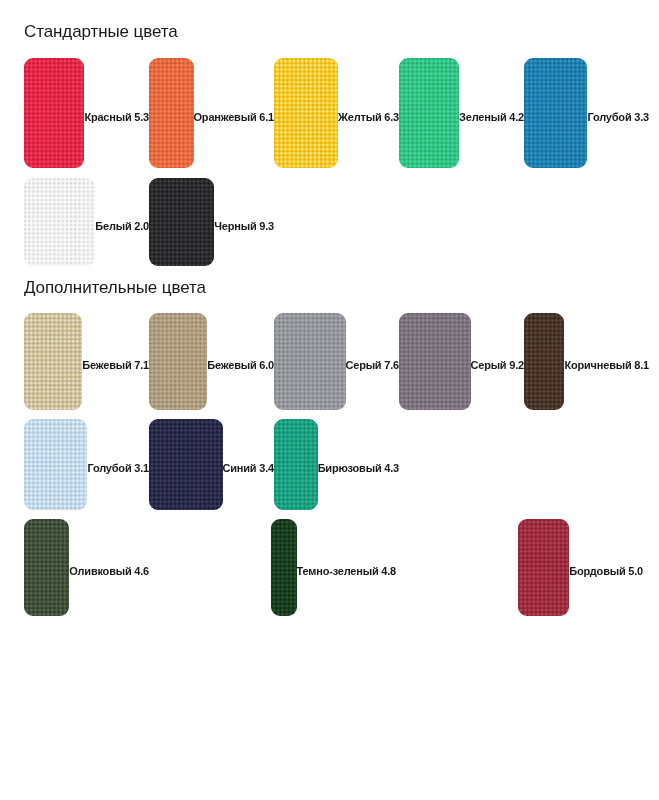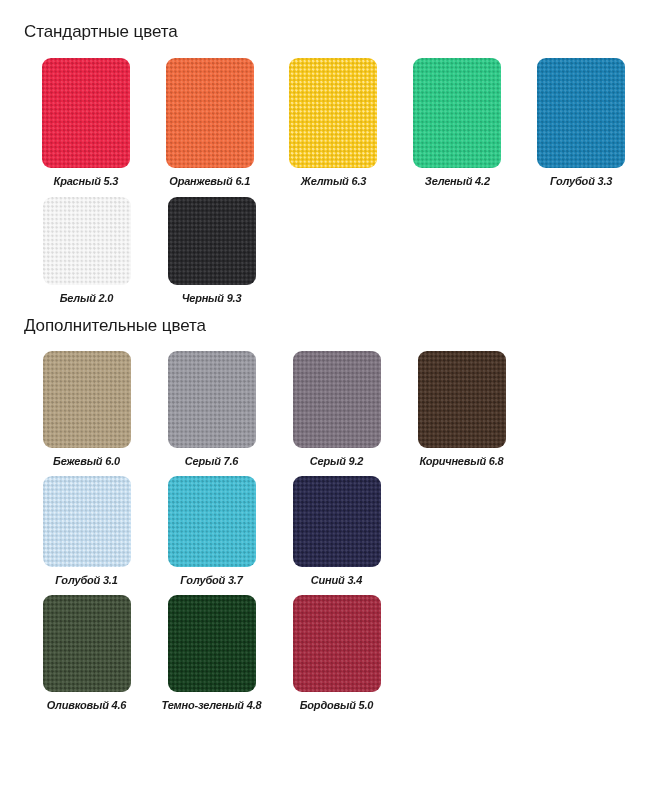--- a/index.html
+++ b/index.html
@@ -34,23 +34,22 @@
 
   .row {
     display: flex;
     padding-left: 24px;
     padding-right: 16px;
   }
 
   .swatch-cell {
     width: 125px;
     display: flex;
-    flex-direction: column;
+    flex-direction: row;
     align-items: center;
-    font-style: italic;
   }
 
   
   .swatch {
     position: relative;
     border-radius: 9px;
     overflow: hidden;
     background-clip: padding-box;
   }
 
@@ -100,21 +99,21 @@
 
   .row-std-2 { margin-top: 10px; }
   .row-std-2 .swatch { width: 88px; height: 88px; }
 
   .row-ext-1 { margin-top: 15px; }
   .row-ext-1 .swatch { width: 88px; height: 97px; }
 
   .row-ext-2 { margin-top: 9px; align-items: flex-end; }
   .row-ext-2 .swatch { width: 88px; height: 91px; }
 
-  .row-ext-3 { margin-top: 9px; }
+  .row-ext-3 { margin-top: 9px; justify-content: space-between; }
   .row-ext-3 .swatch { width: 88px; height: 97px; }
 </style>
 </head>
 <body>
 
 <div class="page">
 
   <div class="section-title title-standard">Стандартные цвета</div>
 
   <div class="row row-std-1">
@@ -162,20 +161,26 @@
         <div class="tex"></div>
       </div>
       <div class="swatch-label">Черный 9.3</div>
     </div>
   </div>
 
   <div class="section-title title-extra">Дополнительные цвета</div>
 
   <div class="row row-ext-1">
     <div class="swatch-cell">
+      <div class="swatch light" style="background-color: rgb(207, 192, 150);">
+        <div class="tex"></div>
+      </div>
+      <div class="swatch-label">Бежевый 7.1</div>
+    </div>
+    <div class="swatch-cell">
       <div class="swatch" style="background-color: rgb(179, 161, 130);">
         <div class="tex"></div>
       </div>
       <div class="swatch-label">Бежевый 6.0</div>
     </div>
     <div class="swatch-cell">
       <div class="swatch" style="background-color: rgb(154, 154, 162);">
         <div class="tex"></div>
       </div>
       <div class="swatch-label">Серый 7.6</div>
@@ -183,43 +188,43 @@
     <div class="swatch-cell">
       <div class="swatch" style="background-color: rgb(126, 116, 128);">
         <div class="tex"></div>
       </div>
       <div class="swatch-label">Серый 9.2</div>
     </div>
     <div class="swatch-cell">
       <div class="swatch dark" style="background-color: rgb(74, 53, 40);">
         <div class="tex"></div>
       </div>
-      <div class="swatch-label">Коричневый 6.8</div>
+      <div class="swatch-label">Коричневый 8.1</div>
     </div>
   </div>
 
   <div class="row row-ext-2">
     <div class="swatch-cell">
       <div class="swatch light" style="background-color: rgb(195, 220, 239);">
         <div class="tex"></div>
       </div>
       <div class="swatch-label">Голубой 3.1</div>
     </div>
     <div class="swatch-cell">
-      <div class="swatch" style="background-color: rgb(69, 190, 212);">
-        <div class="tex"></div>
-      </div>
-      <div class="swatch-label">Голубой 3.7</div>
-    </div>
-    <div class="swatch-cell">
       <div class="swatch dark" style="background-color: rgb(42, 42, 78);">
         <div class="tex"></div>
       </div>
       <div class="swatch-label">Синий 3.4</div>
     </div>
+    <div class="swatch-cell">
+      <div class="swatch" style="background-color: rgb(22, 165, 131);">
+        <div class="tex"></div>
+      </div>
+      <div class="swatch-label">Бирюзовый 4.3</div>
+    </div>
   </div>
 
   <div class="row row-ext-3">
     <div class="swatch-cell">
       <div class="swatch dark" style="background-color: rgb(68, 83, 60);">
         <div class="tex"></div>
       </div>
       <div class="swatch-label">Оливковый 4.6</div>
     </div>
     <div class="swatch-cell">

